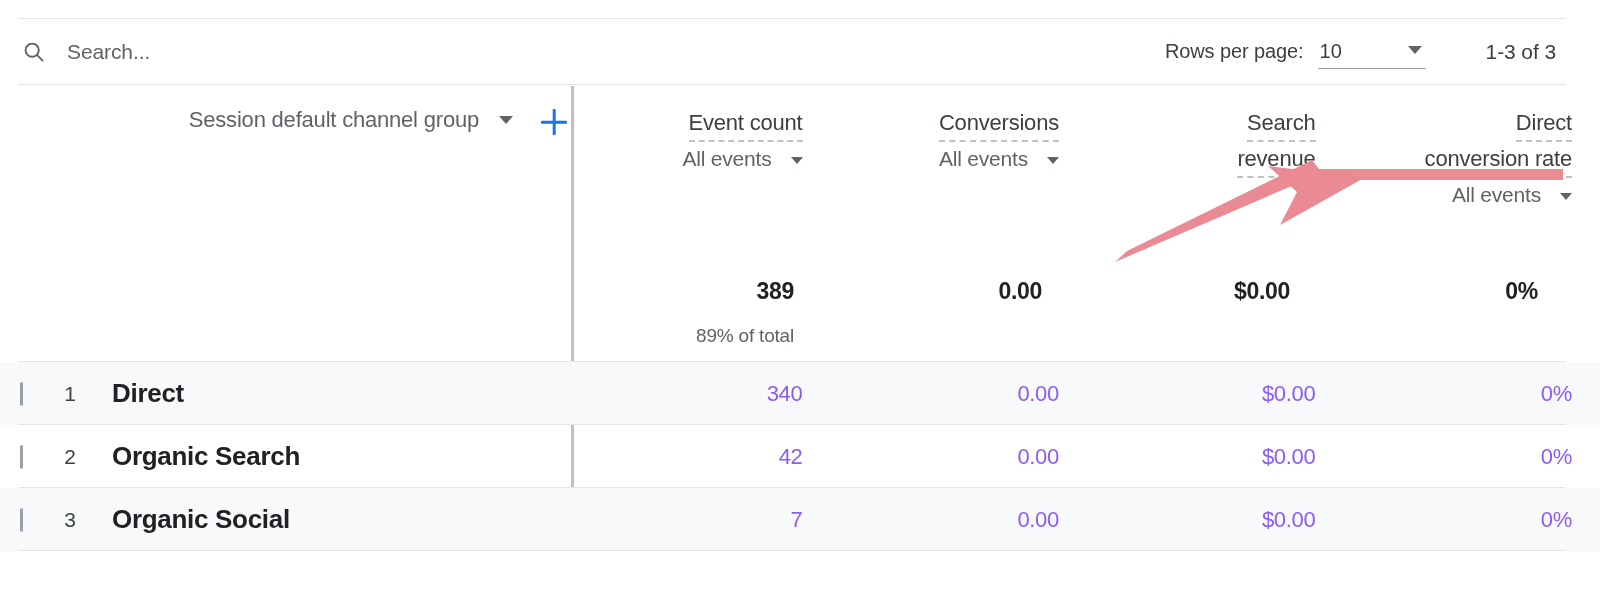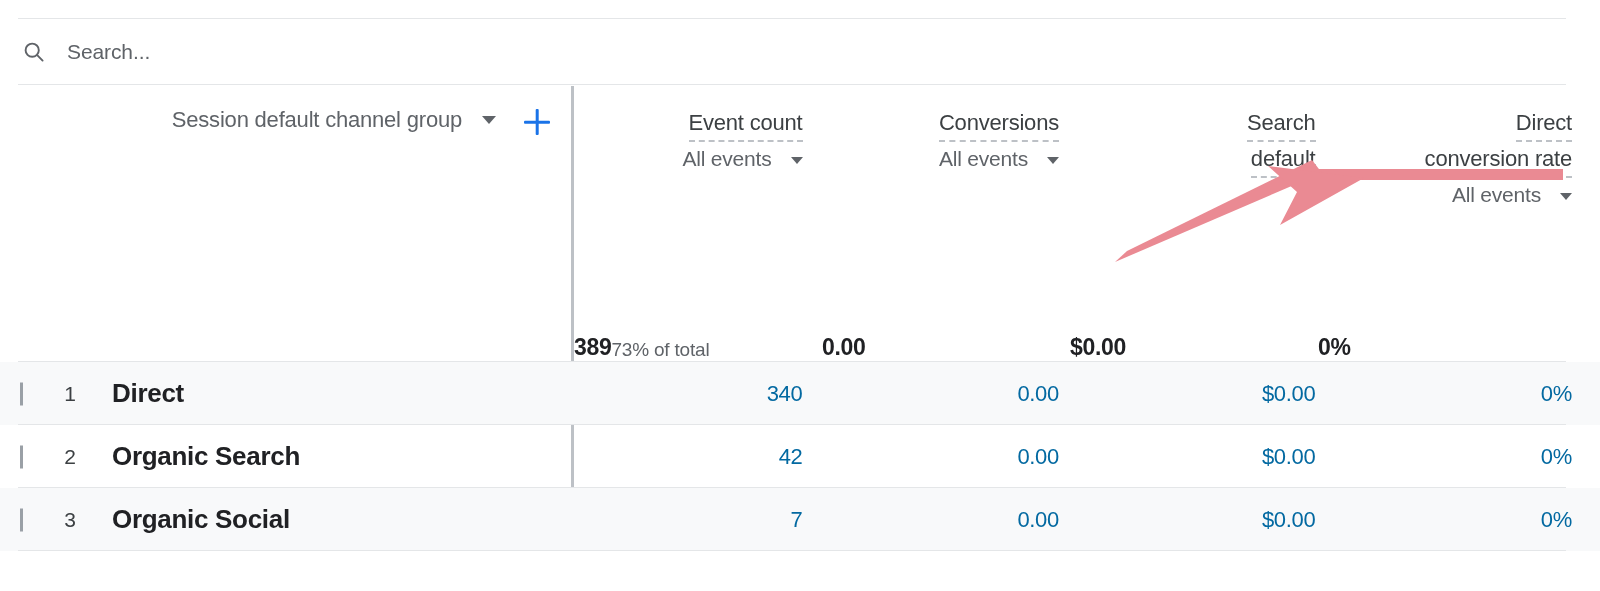--- a/index.html
+++ b/index.html
@@ -121,21 +121,21 @@
   .header-row {
     position: absolute;
     left: 0;
     top: 86px;
     width: 1600px;
     height: 267px;
   }
 
   .dim-header {
     position: absolute;
-    left: 0;
+    left: 17px;
     top: 0;
     width: 572px;
     height: 267px;
     display: flex;
     align-items: flex-start;
     padding-top: 21px;
     box-sizing: border-box;
     justify-content: flex-end;
     padding-right: 20px;
   }
@@ -248,23 +248,24 @@
   .totals-metrics {
     flex: 1 1 auto;
     display: flex;
     padding-left: 2px;
   }
   .total-cell {
     flex: 1 1 0;
     padding-right: 28px;
     box-sizing: border-box;
     display: flex;
-    flex-direction: row;
+    flex-direction: column;
     align-items: flex-end;
     padding-top: 13px;
+    gap: 12px;
   }
   .total-value {
     font-size: 23px;
     font-weight: bold;
     color: #202124;
     letter-spacing: -0.3px;
   }
   .total-sub {
     font-size: 19px;
     color: #5f6368;
@@ -328,21 +329,21 @@
     width: 1026px;
     flex: none;
     display: flex;
   }
   .row-metric {
     flex: 1 1 0;
     text-align: right;
     padding-right: 28px;
     box-sizing: border-box;
     font-size: 22px;
-    color: #0369a1;
+    color: #8b5cf6;
     letter-spacing: -0.3px;
   }
 
   
   .annotation-arrow {
     position: absolute;
     left: 1090px;
     top: 150px;
     width: 500px;
     height: 125px;
@@ -356,20 +357,30 @@
 
   <div class="toolbar">
     <div class="search-wrap">
       <svg class="search-icon" viewBox="0 0 24 24" fill="none" stroke="#5f6368" stroke-width="1.9">
         <circle cx="10.2" cy="10.2" r="6.6"></circle>
         <line x1="15.2" y1="15.2" x2="20.6" y2="20.6" stroke-linecap="round"></line>
       </svg>
       <input class="search-input" type="text" placeholder="Search..." value="" style="">
     </div>
 
+    <div class="pager">
+      <span class="pager-label">Rows per page:</span>
+
+      <div class="rows-select">
+        <span class="rows-select-value">10</span>
+        <span class="caret"></span>
+      </div>
+
+      <span class="range-text">1-3 of 3</span>
+    </div>
   </div>
 
   <div class="header-row">
 
     <div class="dim-header">
       <span class="dim-header-label">Session default channel group</span>
       <span class="caret"></span>
       <span class="add-dim-btn"></span>
     </div>
 
@@ -386,21 +397,21 @@
       <div class="metric-head">
         <span class="metric-title-line">Conversions</span>
         <span class="metric-sub">
           <span class="metric-sub-label">All events</span>
           <span class="caret small"></span>
         </span>
       </div>
 
       <div class="metric-head">
         <span class="metric-title-line">Search</span>
-        <span class="metric-title-line">default</span>
+        <span class="metric-title-line">revenue</span>
       </div>
 
       <div class="metric-head">
         <span class="metric-title-line">Direct</span>
         <span class="metric-title-line">conversion rate</span>
         <span class="metric-sub">
           <span class="metric-sub-label">All events</span>
           <span class="caret small"></span>
         </span>
       </div>
@@ -408,21 +419,21 @@
     </div>
   </div>
 
   <div class="col-divider"></div>
 
   <div class="totals-row">
     <div class="totals-dim"></div>
     <div class="totals-metrics">
       <div class="total-cell">
         <span class="total-value">389</span>
-        <span class="total-sub">73% of total</span>
+        <span class="total-sub">89% of total</span>
       </div>
       <div class="total-cell">
         <span class="total-value">0.00</span>
         <span class="total-sub"></span>
       </div>
       <div class="total-cell">
         <span class="total-value">$0.00</span>
         <span class="total-sub"></span>
       </div>
       <div class="total-cell">

